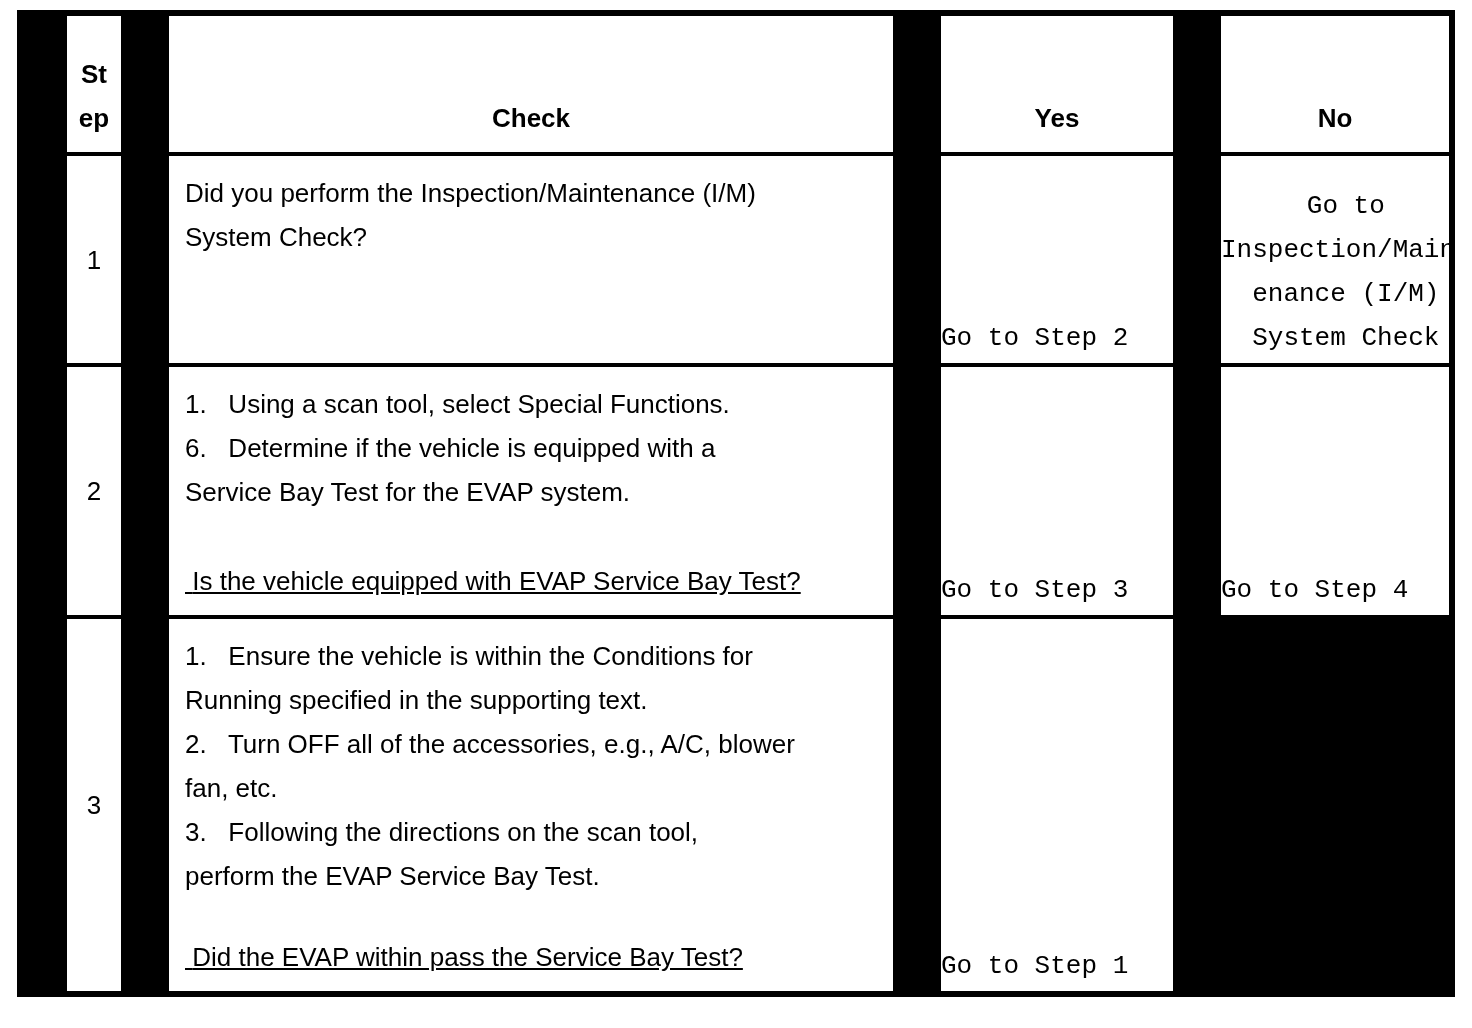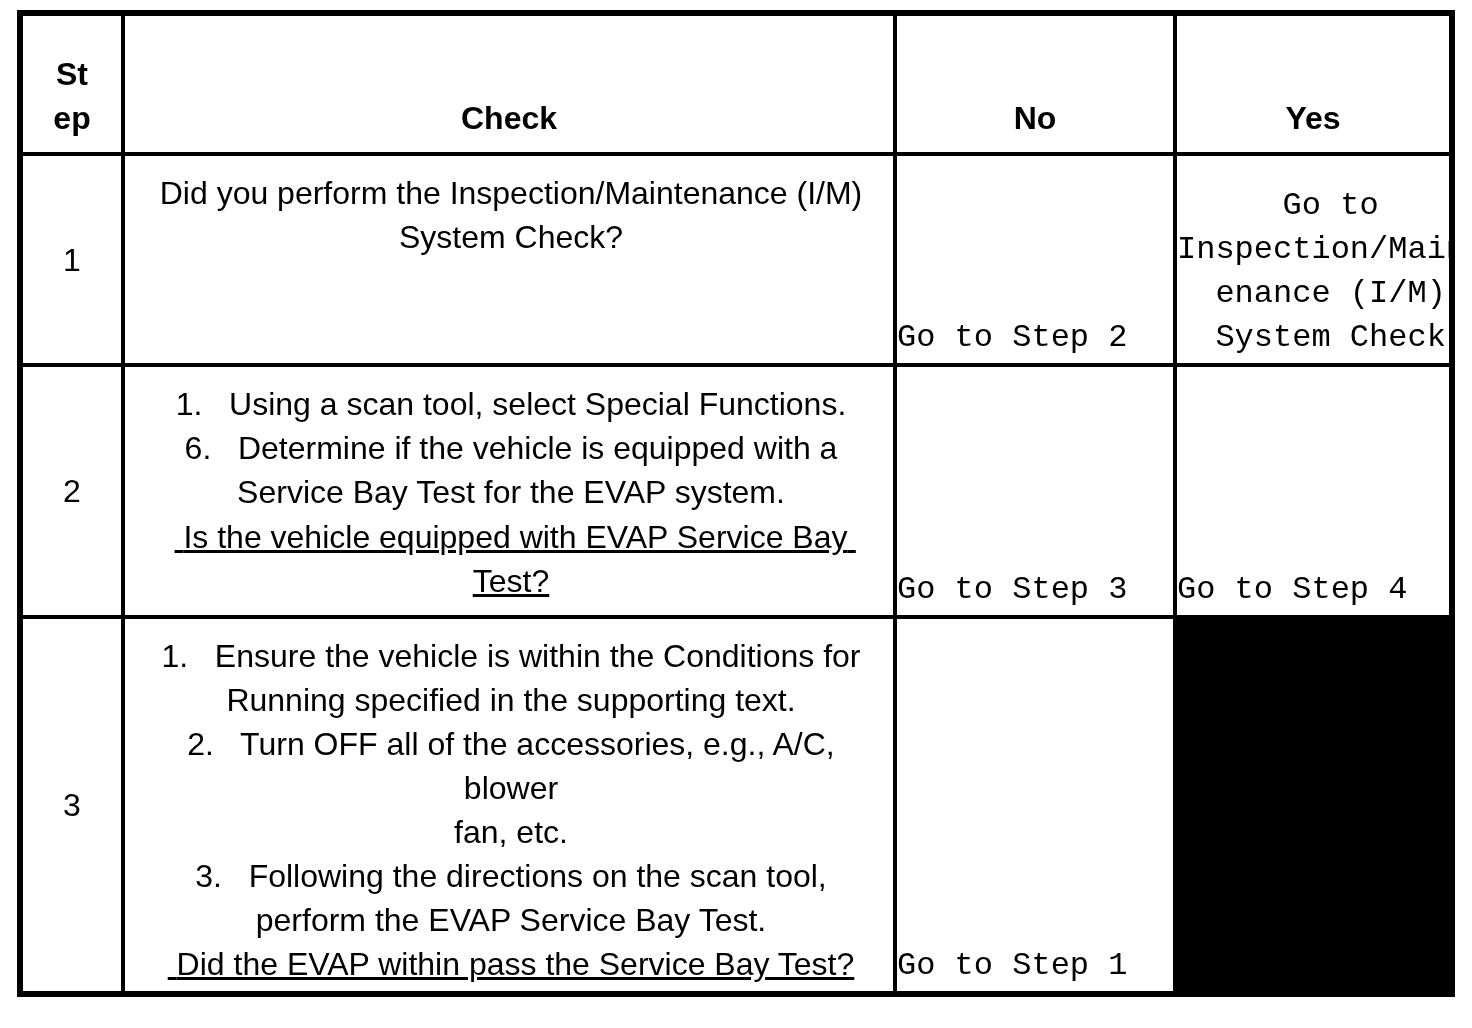--- a/index.html
+++ b/index.html
@@ -18,23 +18,24 @@
     top: 10px;
     display: grid;
     grid-template-columns: 98px 768px 276px 272px;
     grid-template-rows: 136px 207px 248px 372px;
     gap: 4px;
     background: #000000;
     border: 6px solid #000000;
   }
   .cell {
     background: #ffffff;
-    font-size: 32px;
+    font-size: 26px;
     line-height: 44px;
     overflow: hidden;
+    margin-left: 44px;
   }
   
   .cell.head {
     font-weight: bold;
     display: flex;
     align-items: flex-end;
     justify-content: center;
     text-align: center;
     padding-bottom: 12px;
     white-space: pre-line;
@@ -45,21 +46,21 @@
     align-items: center;
     justify-content: center;
     text-align: center;
   }
   
   .cell.action {
     display: flex;
     flex-direction: column;
     padding: 15px 12px 12px 16px;
     white-space: pre-wrap;
-    text-align: center;
+    text-align: left;
   }
   .cell.action .question {
     margin-top: auto;
     text-decoration: underline;
   }
   
   .cell.result {
     display: flex;
     flex-direction: column;
     justify-content: flex-end;
@@ -76,24 +77,24 @@
 <div class="table-grid">
 
   <div class="cell head">
     <span>St
 ep</span>
   </div>
   <div class="cell head">
     <span>Check</span>
   </div>
   <div class="cell head">
-    <span>No</span>
+    <span>Yes</span>
   </div>
   <div class="cell head">
-    <span>Yes</span>
+    <span>No</span>
   </div>
 
   <div class="cell step">
     <span>1</span>
   </div>
   <div class="cell action">
     <span class="body">Did you perform the Inspection/Maintenance (I/M)
 System Check?</span>
   </div>
   <div class="cell result">

